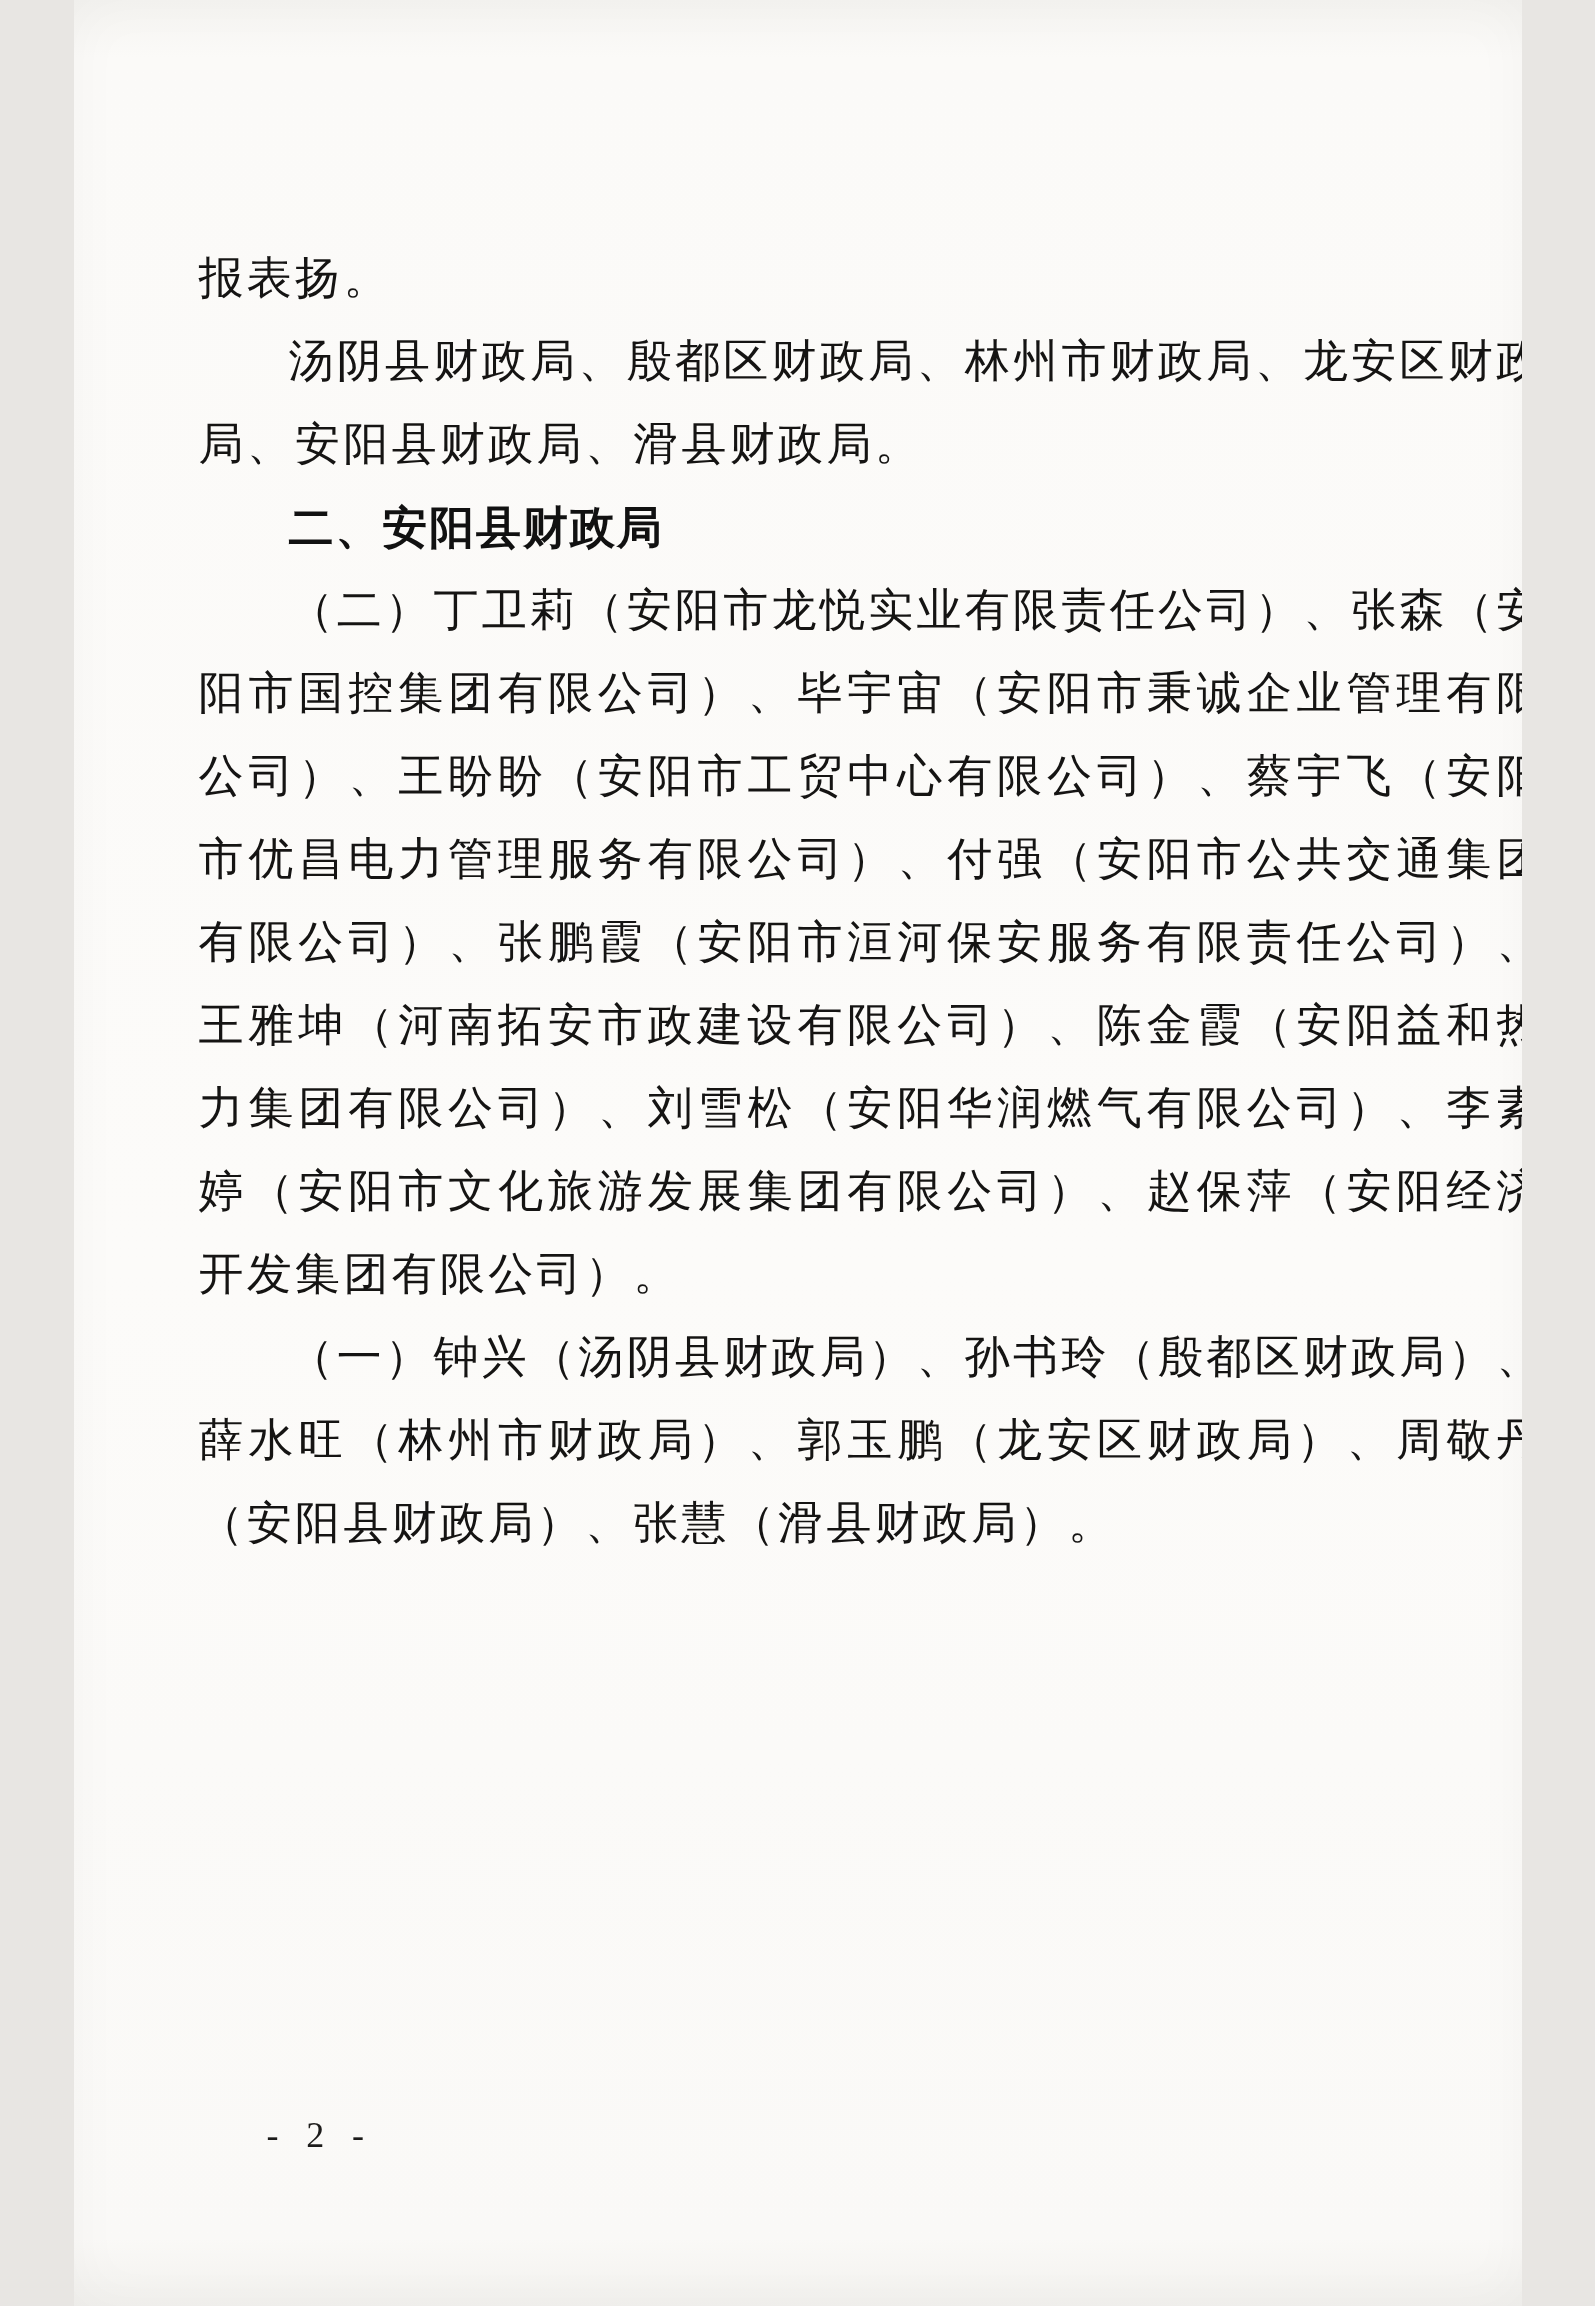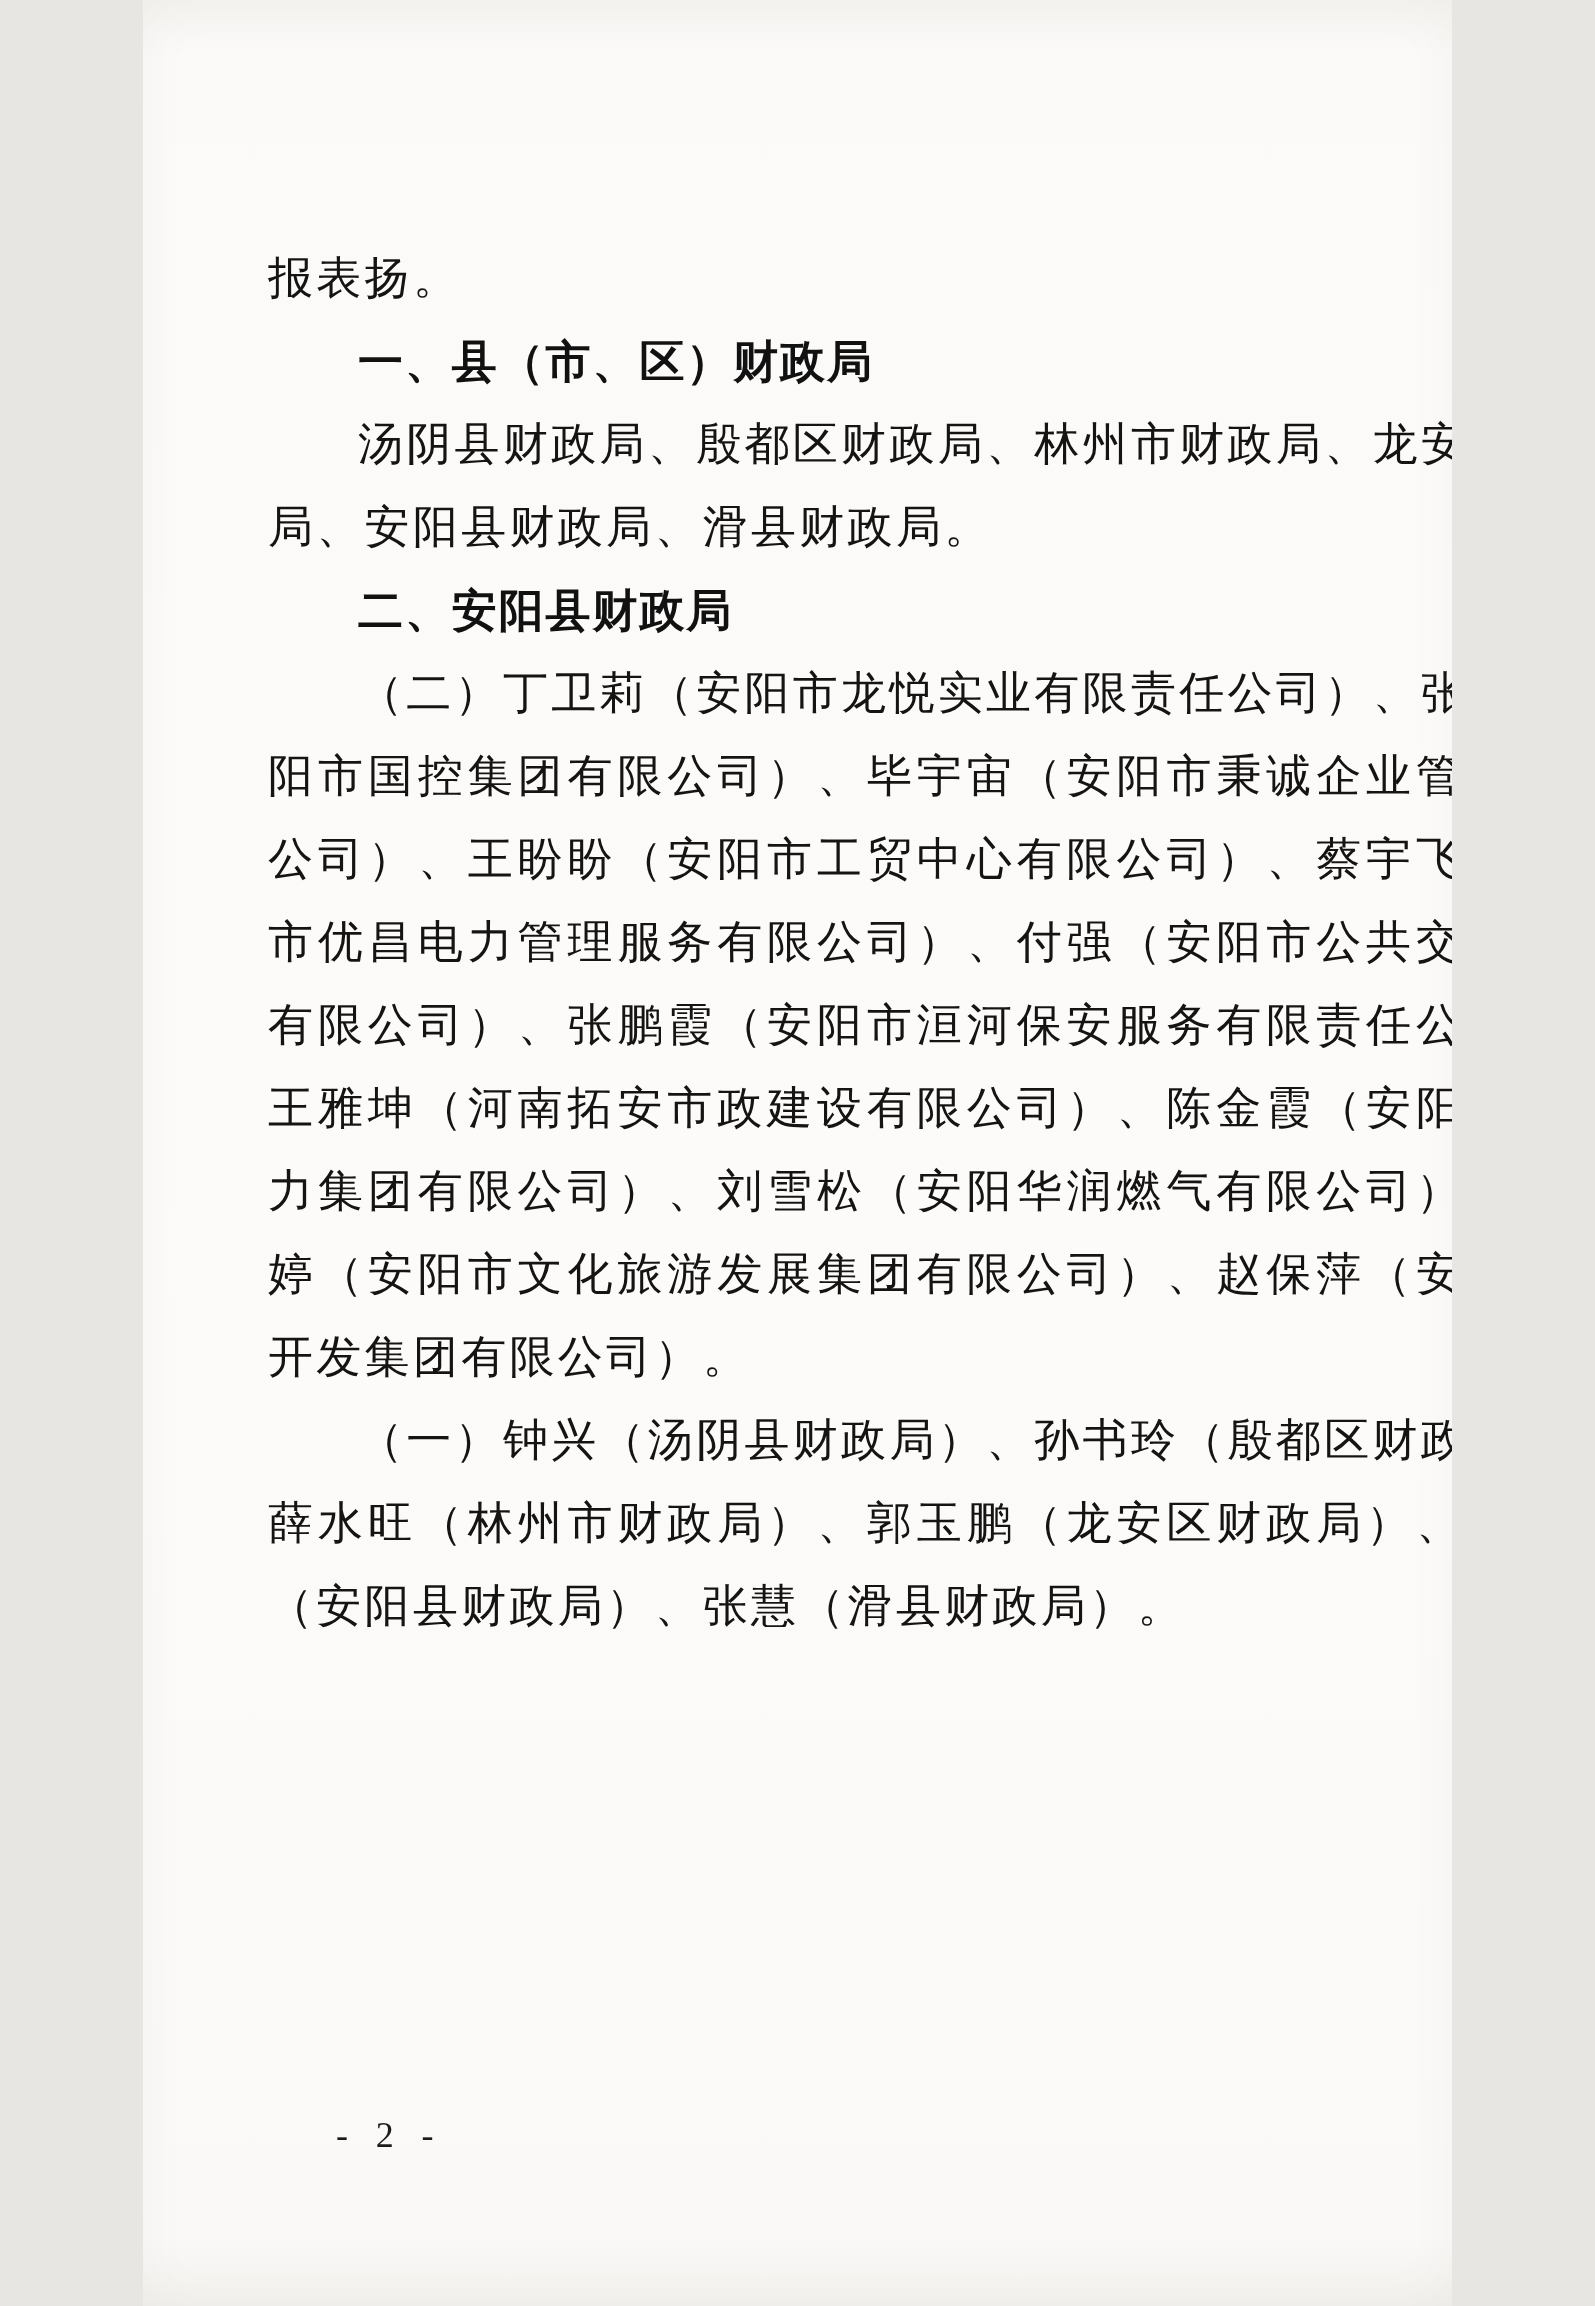--- a/index.html
+++ b/index.html
@@ -2,21 +2,21 @@
 <html lang="zh" style="font-size:15px"><head>
 <meta charset="utf-8">
 <style>
   html, body {
     margin: 0;
     padding: 0;
     background: #e8e6e3;
   }
   .page {
     position: relative;
-    width: 1309px;
+    width: 1448px;
     height: 2307px;
     margin: 0 auto;
     background: linear-gradient(180deg, #f5f4f1 0%, #fbfaf8 2.5%, #fcfbf9 55%, #faf9f7 97%, #f2f1ee 100%);
     overflow: hidden;
     box-shadow: inset 0 0 56px rgba(0,0,0,0.03);
   }
   .content {
     position: absolute;
     left: 125px;
     top: 237px;
@@ -57,21 +57,20 @@
   }
 </style>
 </head>
 <body>
 
 <div class="page">
   <div class="content">
 
     <p class="no-indent">报表扬。</p>
 
-    <h2 class="section-heading">一、县（市、区）财政局</h2>
 
     <p>汤阴县财政局、殷都区财政局、林州市财政局、龙安区财政局、安阳县财政局、滑县财政局。</p>
 
     <h2 class="section-heading">二、安阳县财政局</h2>
 
 
 
     <p>（二）丁卫莉（安阳市龙悦实业有限责任公司）、张森（安阳市国控集团有限公司）、毕宇宙（安阳市秉诚企业管理有限公司）、王盼盼（安阳市工贸中心有限公司）、蔡宇飞（安阳市优昌电力管理服务有限公司）、付强（安阳市公共交通集团有限公司）、张鹏霞（安阳市洹河保安服务有限责任公司）、王雅坤（河南拓安市政建设有限公司）、陈金霞（安阳益和热力集团有限公司）、刘雪松（安阳华润燃气有限公司）、李素婷（安阳市文化旅游发展集团有限公司）、赵保萍（安阳经济开发集团有限公司）。</p>
 
     <p>（一）钟兴（汤阴县财政局）、孙书玲（殷都区财政局）、薛水旺（林州市财政局）、郭玉鹏（龙安区财政局）、周敬丹（安阳县财政局）、张慧（滑县财政局）。</p>

